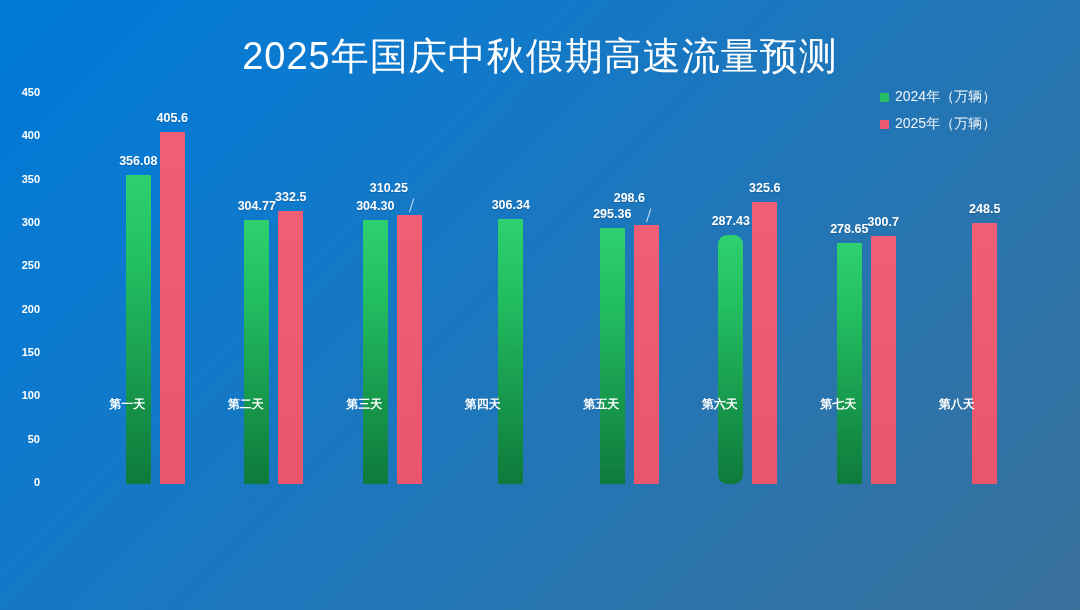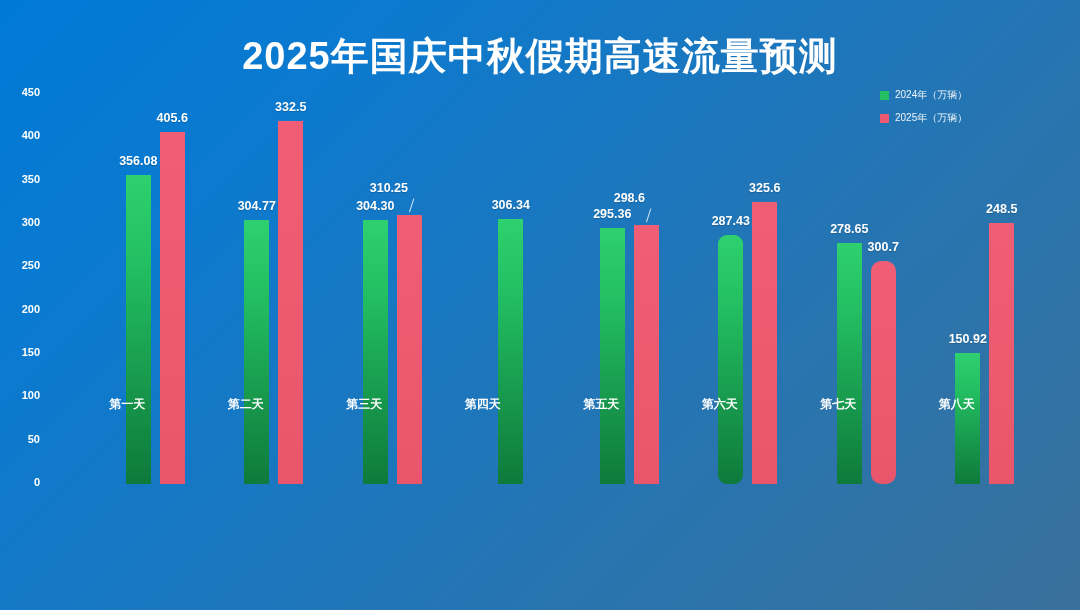--- a/index.html
+++ b/index.html
@@ -22,21 +22,21 @@
 
   
   #chart-title {
     position: absolute;
     top: 34px;
     left: 0;
     width: 1080px;
     text-align: center;
     color: #ffffff;
     font-size: 38px;
-    font-weight: bold;
+    font-weight: normal;
     letter-spacing: 1px;
     line-height: 1.2;
     white-space: nowrap;
   }
 
   
   #legend {
     position: absolute;
     top: 88px;
     left: 880px;
@@ -51,21 +51,21 @@
     white-space: nowrap;
   }
   .legend-swatch {
     width: 9px;
     height: 9px;
     display: inline-block;
     flex: none;
   }
   .legend-label {
     color: #eef4fa;
-    font-size: 10px;
+    font-size: 14px;
     font-weight: normal;
   }
 
   
   #plot {
     position: absolute;
     left: 44px;
     top: 92px;
     width: 1000px;
     height: 392px;
@@ -215,21 +215,21 @@
             <div class="bar r" style="height: 351.52px;">
               <div class="bar-value">405.6</div>
             </div>
           </div>
         </div>
         <div class="group">
           <div class="bars">
             <div class="bar g" style="height: 264.134px;">
               <div class="bar-value">304.77</div>
             </div>
-            <div class="bar r" style="height: 363px;">
+            <div class="bar r" style="height: 273px;">
               <div class="bar-value">332.5</div>
             </div>
           </div>
         </div>
         <div class="group">
           <div class="bars">
             <div class="bar g" style="height: 263.727px;">
               <div class="bar-value">304.30</div>
             </div>
             <div class="bar r" style="height: 268.883px;">
@@ -264,30 +264,27 @@
             <div class="bar r" style="height: 282.187px; text-decoration: underline;">
               <div class="bar-value">325.6</div>
             </div>
           </div>
         </div>
         <div class="group">
           <div class="bars">
             <div class="bar g" style="height: 241.497px;">
               <div class="bar-value">278.65</div>
             </div>
-            <div class="bar r" style="height: 223px; border-radius: 10px;">
+            <div class="bar r" style="height: 248px;">
               <div class="bar-value">300.7</div>
             </div>
           </div>
         </div>
         <div class="group">
           <div class="bars">
-            <div class="bar g" style="height: 130.797px;">
-              <div class="bar-value">150.92</div>
-            </div>
             <div class="bar r" style="height: 261.3px;">
               <div class="bar-value">248.5</div>
             </div>
           </div>
         </div>
       </div>
   </div>
 
   <div id="xlabels">
       <div class="xlabel">第一天</div>

